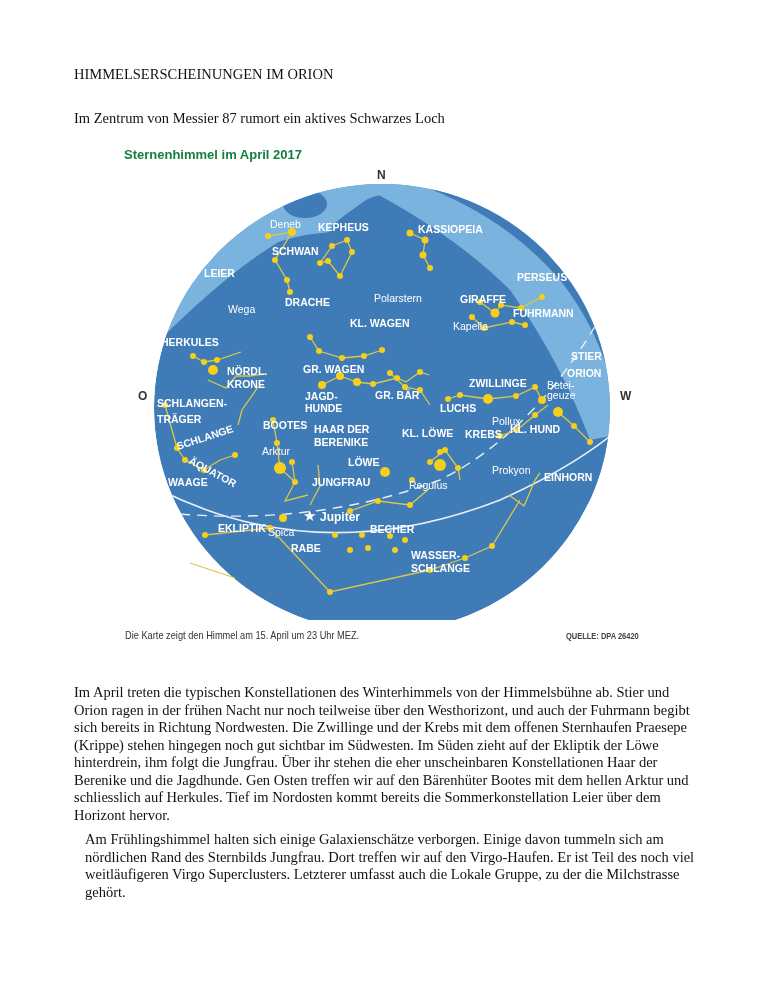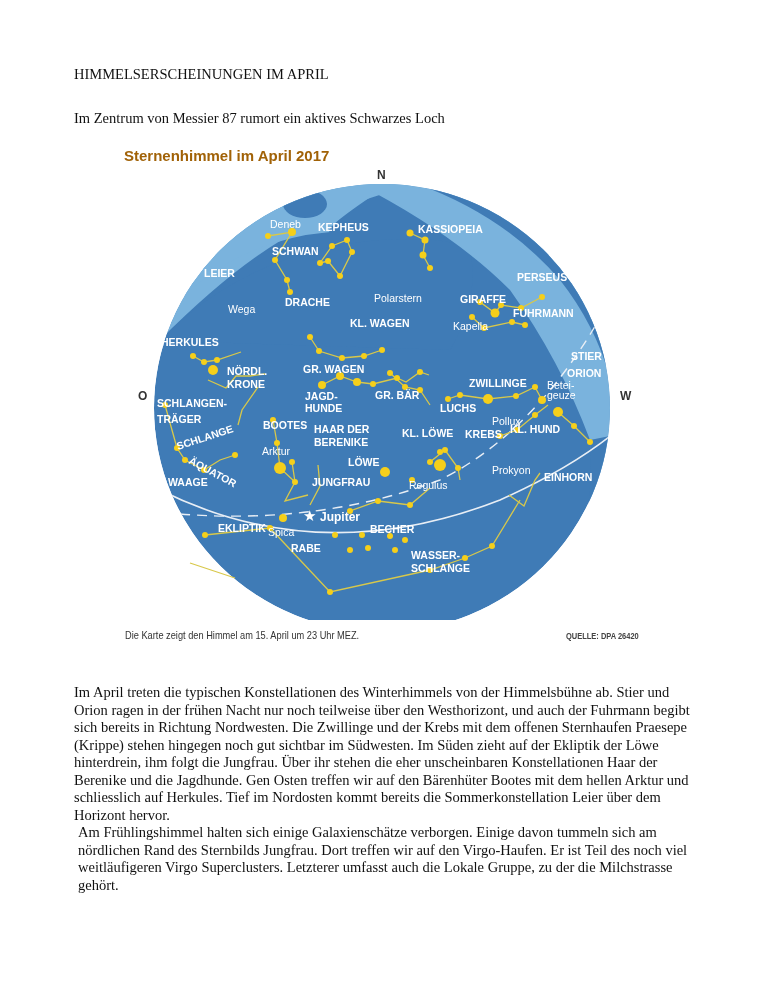--- a/index.html
+++ b/index.html
@@ -2,35 +2,35 @@
 <html><head>
 <meta charset="utf-8">
 <style>
   html, body { margin: 0; padding: 0; background: #ffffff; }
   body { width: 768px; height: 994px; position: relative; overflow: hidden;
          font-family: "Liberation Serif", serif; color: #111; }
   .heading { position: absolute; left: 74px; top: 66px; font-size: 14.5px; letter-spacing: 0; }
   .subheading { position: absolute; left: 74px; top: 102px; font-size: 14.5px; margin-top: 8px; }
   .figure { position: absolute; left: 120px; top: 140px; width: 540px; height: 510px; }
   .fig-title { position: absolute; left: 4px; top: 7px; font-family: "Liberation Sans", sans-serif;
-               font-weight: bold; font-size: 15px; color: #a16207; text-align: center; }
+               font-weight: bold; font-size: 13px; color: #15803d; text-align: center; }
   .fig-caption { position: absolute; left: 5px; top: 489px; font-family: "Liberation Sans", sans-serif;
                  font-size: 10.5px; color: #333; transform: scaleX(0.88); transform-origin: left; }
   .fig-source { position: absolute; left: 446px; top: 491px; font-family: "Liberation Sans", sans-serif;
                 font-size: 8.5px; font-weight: bold; color: #444; transform: scaleX(0.88); transform-origin: left; }
   .fig svg { display: block; }
   .para { position: absolute; left: 74px; width: 630px; font-size: 14.5px; line-height: 17.5px; }
   .p1 { top: 684px; }
   .p2 { top: 820px; }
   .map-svg text { font-family: "Liberation Sans", sans-serif; }
 </style>
 </head>
 <body>
 
-<div class="heading">HIMMELSERSCHEINUNGEN IM APRIL</div>
+<div class="heading">HIMMELSERSCHEINUNGEN IM ORION</div>
 <div class="subheading">Im Zentrum von Messier 87 rumort ein aktives Schwarzes Loch</div>
 
 <div class="figure fig">
   <div class="fig-title">Sternenhimmel im April 2017</div>
 
   <svg class="map-svg" width="540" height="480" viewBox="0 0 540 480" style="position:absolute;left:0;top:0;">
     <defs>
       <clipPath id="sky">
           <ellipse cx="262" cy="268" rx="228" ry="224"></ellipse>
         </clipPath>
@@ -228,13 +228,13 @@
       <text x="291" y="419" font-weight="bold">WASSER-</text>
       <text x="291" y="432" font-weight="bold">SCHLANGE</text>
     </g>
   </svg>
 
   <div class="fig-caption">Die Karte zeigt den Himmel am 15. April um 23 Uhr MEZ.</div>
   <div class="fig-source">QUELLE: DPA 26420</div>
 </div>
 
 <p class="para p1" style="margin:0">Im April treten die typischen Konstellationen des Winterhimmels von der Himmelsbühne ab. Stier und Orion ragen in der frühen Nacht nur noch teilweise über den Westhorizont, und auch der Fuhrmann begibt sich bereits in Richtung Nordwesten. Die Zwillinge und der Krebs mit dem offenen Sternhaufen Praesepe (Krippe) stehen hingegen noch gut sichtbar im Südwesten. Im Süden zieht auf der Ekliptik der Löwe hinterdrein, ihm folgt die Jungfrau. Über ihr stehen die eher unscheinbaren Konstellationen Haar der Berenike und die Jagdhunde. Gen Osten treffen wir auf den Bärenhüter Bootes mit dem hellen Arktur und schliesslich auf Herkules. Tief im Nordosten kommt bereits die Sommerkonstellation Leier über dem Horizont hervor.</p>
-<p class="para p2" style="margin:4px">Am Frühlingshimmel halten sich einige Galaxienschätze verborgen. Einige davon tummeln sich am nördlichen Rand des Sternbilds Jungfrau. Dort treffen wir auf den Virgo-Haufen. Er ist Teil des noch viel weitläufigeren Virgo Superclusters. Letzterer umfasst auch die Lokale Gruppe, zu der die Milchstrasse gehört.</p>
+<p class="para p2" style="margin:11px">Am Frühlingshimmel halten sich einige Galaxienschätze verborgen. Einige davon tummeln sich am nördlichen Rand des Sternbilds Jungfrau. Dort treffen wir auf den Virgo-Haufen. Er ist Teil des noch viel weitläufigeren Virgo Superclusters. Letzterer umfasst auch die Lokale Gruppe, zu der die Milchstrasse gehört.</p>
 
 </body></html>

